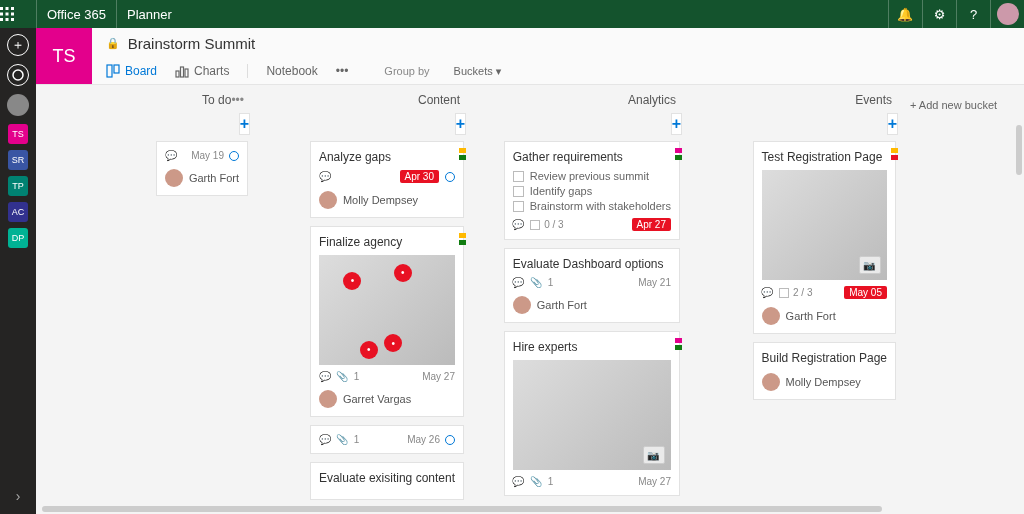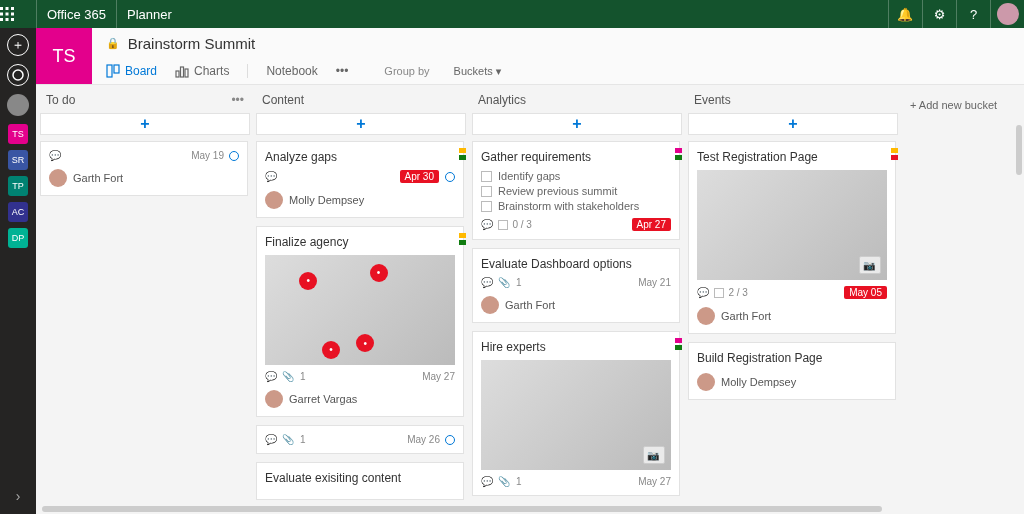--- a/index.html
+++ b/index.html
@@ -34,21 +34,21 @@
 .buckets-dd{font-size:11px;color:#666;cursor:pointer;padding-right:14px;}
 
 .headblock{background:#fafafa;border-bottom:1px solid #e5e5e5;display:flex;}
 .headcontent{flex:1;display:flex;flex-direction:column;}
 .headrow1{height:30px;display:flex;align-items:center;padding-left:14px;}
 .headrow1 .lock{color:#999;font-size:11px;margin-right:8px;}
 .headrow2{height:26px;display:flex;align-items:center;padding-left:14px;gap:18px;font-size:12px;color:#666;}
 .headrow2 .viewtab svg{width:14px;height:14px;}
 
 .board{flex:1;display:flex;overflow-x:auto;overflow-y:hidden;padding:6px 4px 0 4px;gap:6px;position:relative;}
-.col{width:210px;flex:0 0 210px;display:flex;flex-direction:column;min-height:0;}
+.col{width:210px;flex:0 0 210px;display:flex;flex-direction:column;min-height:0;align-items:flex-end;}
 .col-header{display:flex;align-items:center;justify-content:space-between;font-size:12px;color:#555;padding:2px 6px 6px 6px;}
 .col-header .dots{color:#888;cursor:pointer;}
 .add-task{height:22px;background:#fff;border:1px solid #e2e2e2;display:flex;align-items:center;justify-content:center;cursor:pointer;color:#0078d7;font-size:16px;font-weight:bold;margin:0 0 6px 0;}
 .cards{flex:1;overflow-y:auto;display:flex;flex-direction:column;gap:8px;padding-right:2px;}
 .card{background:#fff;border:1px solid #e2e2e2;padding:8px;font-size:11px;color:#333;position:relative;cursor:pointer;}
 .card .title{font-size:12px;margin-bottom:6px;}
 .card .metarow{display:flex;align-items:center;justify-content:space-between;color:#888;font-size:10px;}
 .card .metarow .left{display:flex;align-items:center;gap:5px;}
 .card .bubble{width:10px;height:10px;border-radius:50%;border:1.5px solid #0078d7;display:inline-block;}
 .card .assignee{display:flex;align-items:center;gap:6px;margin-top:8px;font-size:11px;color:#555;}
@@ -273,25 +273,25 @@
           <div class="cards">
             <div class="card">
               <div class="color-tag">
                 <div class="tagbar" style="background: rgb(227, 0, 140);"></div>
                 <div class="tagbar" style="background: rgb(16, 124, 16);"></div>
               </div>
               <div class="title">Gather requirements</div>
               <ul class="checklist">
                 <li>
                   <span class="box"></span>
-                  <span>Identify gaps</span>
+                  <span>Review previous summit</span>
                 </li>
                 <li>
                   <span class="box"></span>
-                  <span>Review previous summit</span>
+                  <span>Identify gaps</span>
                 </li>
                 <li>
                   <span class="box"></span>
                   <span>Brainstorm with stakeholders</span>
                 </li>
               </ul>
               <div class="metarow">
                 <div class="left">
                   <span class="icon-sm">💬</span>
                   <span class="checkmeta">

